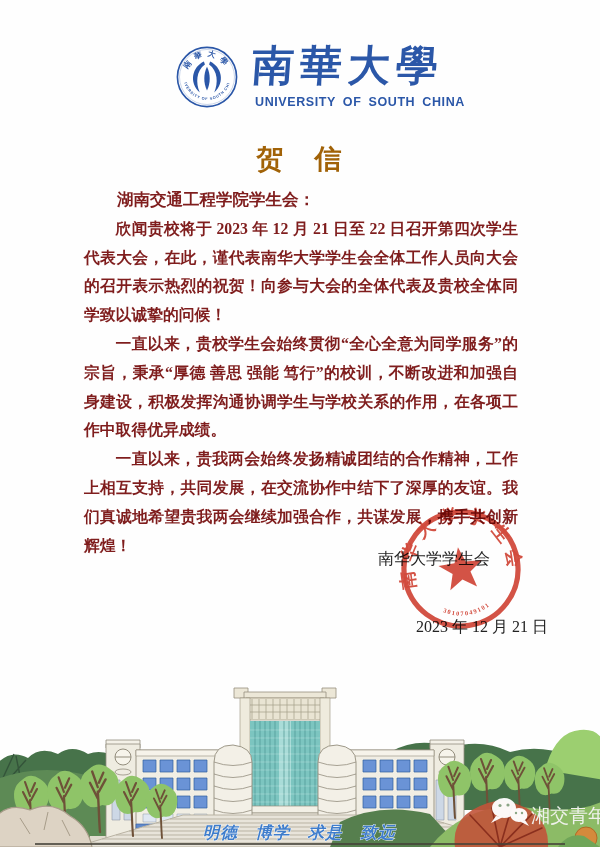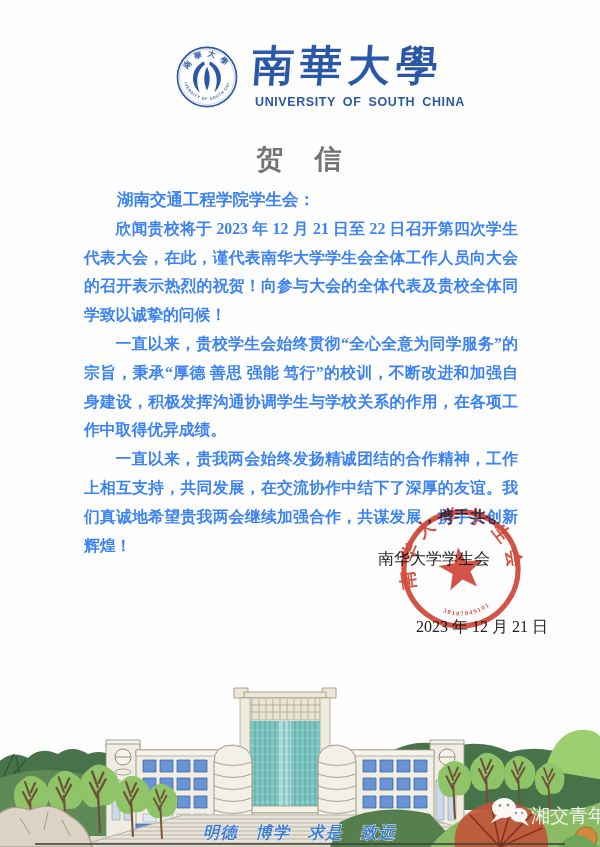--- a/index.html
+++ b/index.html
@@ -10,22 +10,22 @@
   
   .logo{left:176px;top:46px;width:62px;height:62px;}
   .uni-cn{left:252px;top:38px;width:200px;font-size:42px;font-weight:bold;color:#2b57a8;
           letter-spacing:6px;transform:skewX(-4deg);white-space:nowrap;}
   .uni-en{left:255px;top:95px;font-size:12.5px;font-weight:bold;color:#2b57a8;
           letter-spacing:.6px;word-spacing:3px;font-family:"Liberation Sans","DejaVu Sans",sans-serif;
           white-space:nowrap;}
 
   
   .title{left:0;top:141px;width:600px;text-align:center;font-size:27px;font-weight:bold;
-         color:#737373;letter-spacing:2px;}
-  .body{left:84px;top:186px;width:434px;font-size:15.8px;line-height:28.8px;color:#3b82f6;
+         color:#a16207;letter-spacing:2px;}
+  .body{left:84px;top:186px;width:434px;font-size:15.8px;line-height:28.8px;color:#7f1d1d;
         text-align:justify;}
   .body .salute{font-weight:bold;font-size:16.5px;margin:0;}
   .body p{margin:0;text-indent:2em;font-weight:bold;}
   .sig{left:0;top:549px;width:600px;text-align:right;padding-right:110px;box-sizing:border-box;
        font-size:16px;color:#232323;}
   .date{left:0;top:581px;width:600px;text-align:right;padding-right:52px;box-sizing:border-box;
         font-size:16px;color:#232323;margin-top:36px;}
 
   .seal{left:396px;top:504px;width:130px;height:132px;mix-blend-mode:multiply;opacity:.92;}
 

